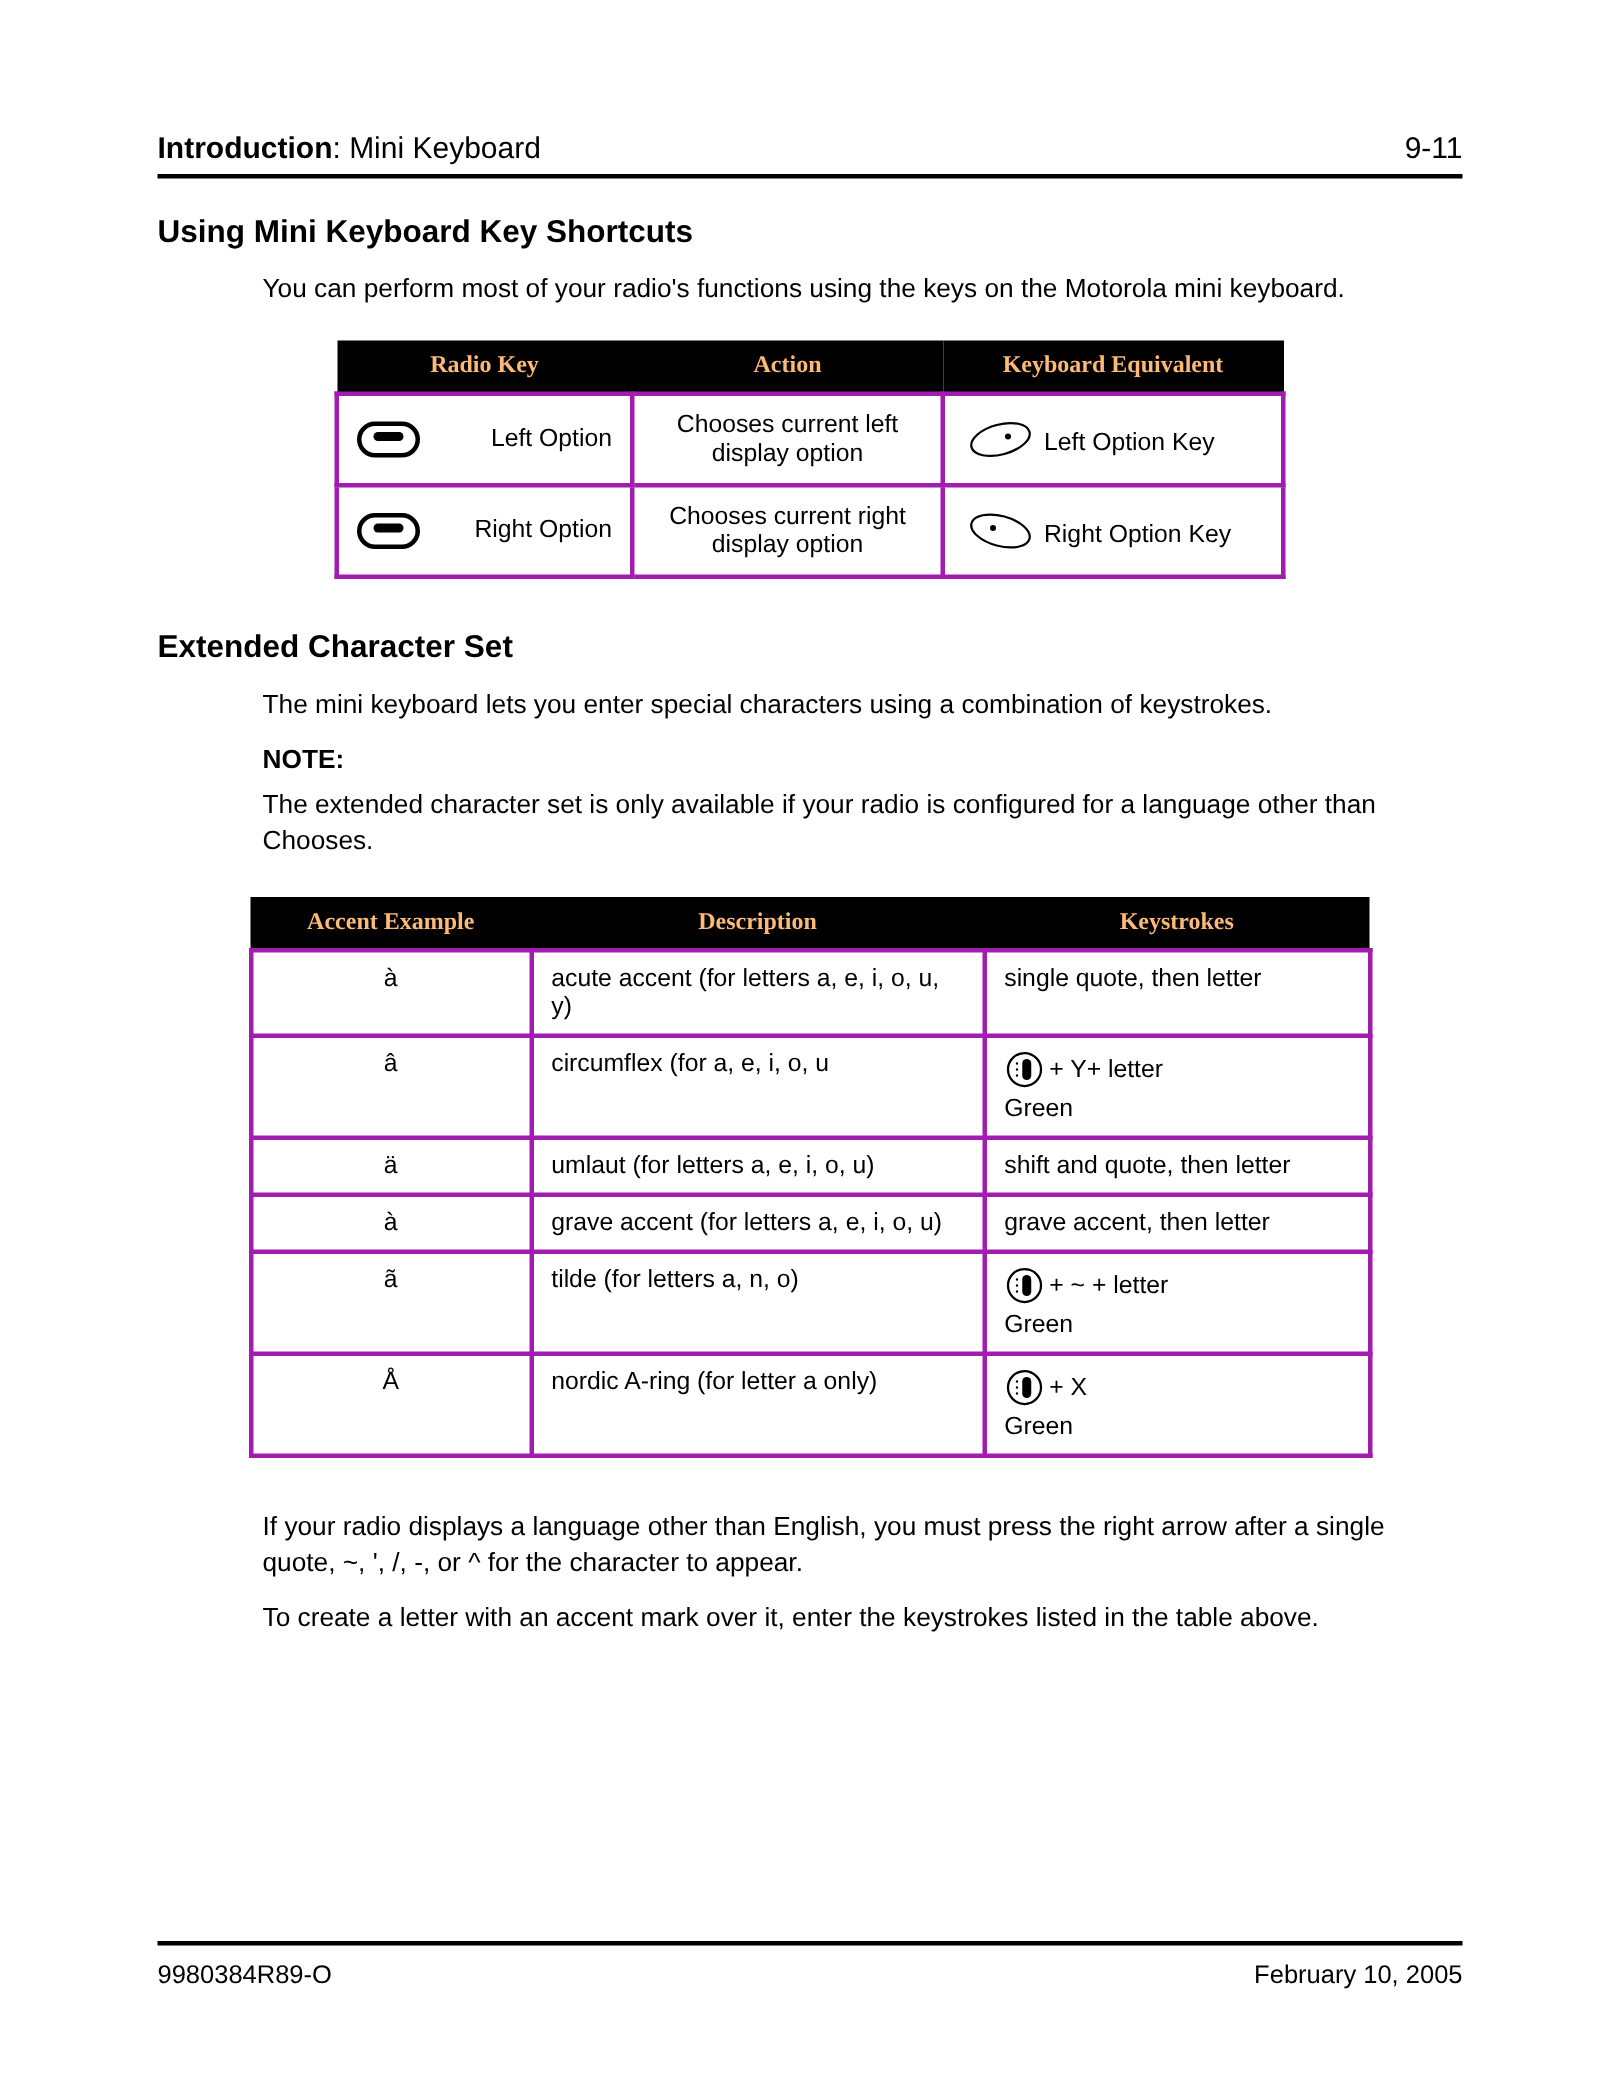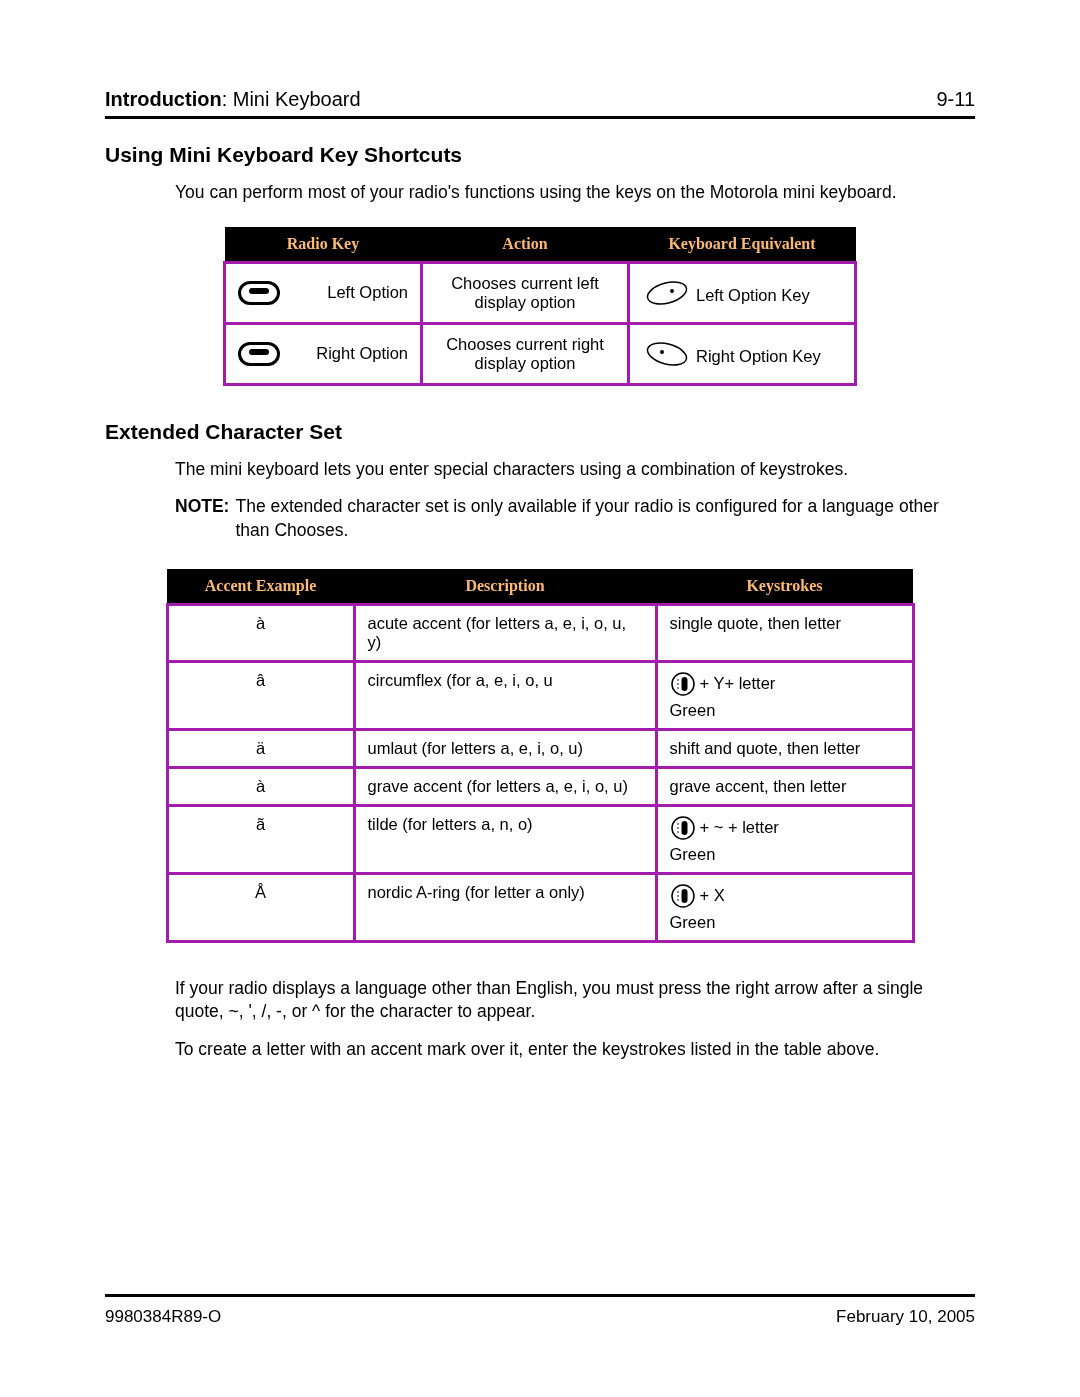--- a/index.html
+++ b/index.html
@@ -16,21 +16,21 @@
     display:flex;
     justify-content:space-between;
     font-size:20px;
     padding-bottom:5px;
   }
   .top-header .intro-label b{font-weight:bold;}
   .top-rule{border:0;border-top:3px solid #000;margin:0 0 24px 0;}
   .h2{font-size:21px;font-weight:bold;margin:0 0 14px 0;}
   .body-text{font-size:17.5px;line-height:1.35;margin:0 0 14px 0;}
   .indent{padding-left:70px;}
-  .note-wrap{display:flex;gap:6px;}
+  .note-wrap{display:flex;gap:6px;flex-direction:column;}
   .note-label{font-weight:bold;}
   
   table{border-collapse:collapse;margin-left:auto;margin-right:auto;}
   th{background:#000;color:#fdba74;font-weight:bold;font-size:16px;padding:8px 10px;text-align:center;font-family:Liberation Serif, serif;}
   td{border:3px solid #a21caf;font-size:16.5px;padding:8px 12px;vertical-align:top;text-align:left;}
   .t1{margin-top:22px;margin-bottom:34px;}
   .t1 th:nth-child(1),.t1 td:nth-child(1){width:170px;text-align:center;}
   .t1 th:nth-child(2),.t1 td:nth-child(2){width:180px;text-align:center;}
   .t1 th:nth-child(3),.t1 td:nth-child(3){width:200px;text-align:center;}
   .t1 td{vertical-align:middle;padding-top:10px;padding-bottom:10px;}

